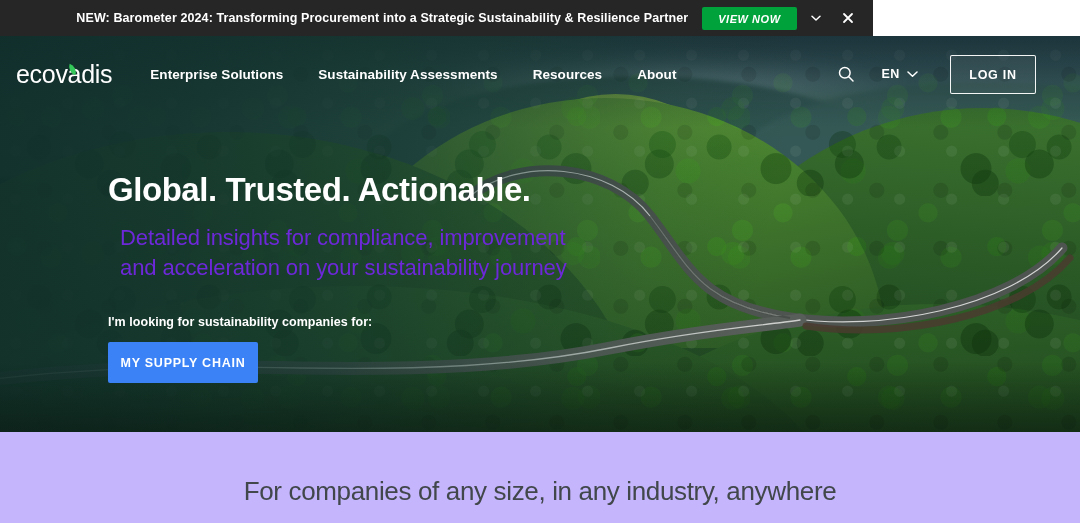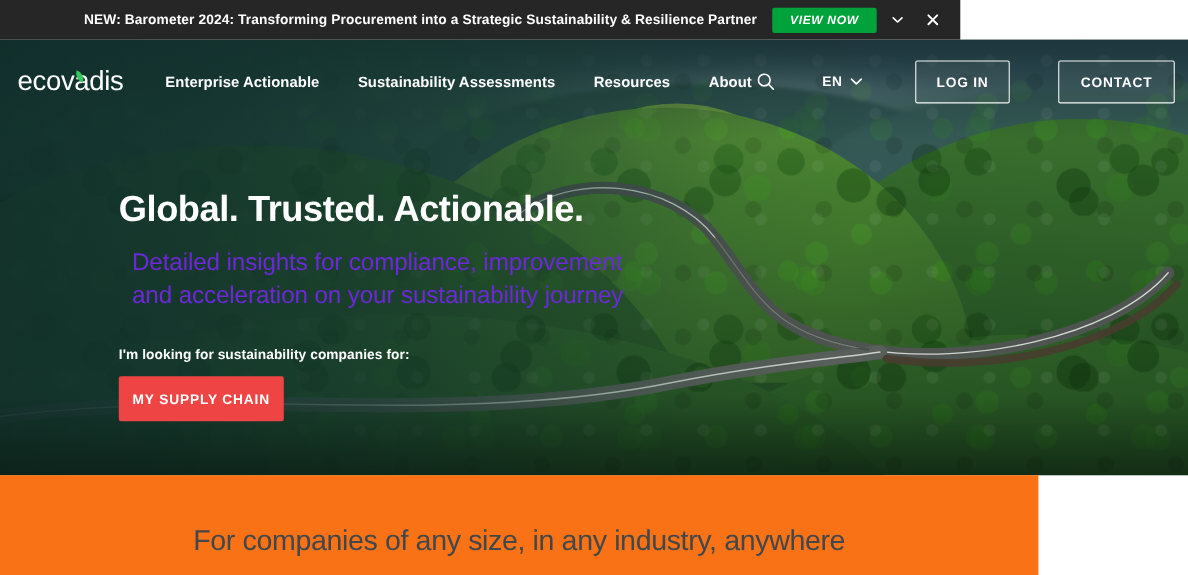--- a/index.html
+++ b/index.html
@@ -181,21 +181,21 @@
     color: #ffffff;
     font-size: 13.5px;
     font-weight: 600;
     text-decoration: none;
     letter-spacing: 0.05px;
     white-space: nowrap;
     cursor: pointer;
   }
   .header-right {
     margin-left: auto;
-    display: flex; align-items: center; gap: 16px;
+    display: flex; align-items: center; gap: 0;
   }
   #search-btn {
     width: 26px; height: 26px;
     display: flex; align-items: center; justify-content: center;
     cursor: pointer;
     margin-right: 22px;
   }
   #lang-switcher {
     display: flex; align-items: center; gap: 7px;
     color: #ffffff; font-size: 12.5px; font-weight: 700;
@@ -255,28 +255,28 @@
     font-size: 12.5px;
     font-weight: 700;
     letter-spacing: 0.75px;
     padding: 14px 0 13px 0;
     border: none;
     border-radius: 2px;
     cursor: pointer;
     text-align: center;
     font-family: "Liberation Sans", sans-serif;
   }
-  #supply-chain-button { width: 150px; background: #ef4444; color: #ffffff; }
+  #supply-chain-button { width: 150px; background: #3b82f6; color: #ffffff; }
   #my-business-button { width: 123px; background: #ffffff; color: #00a23b; }
 
   
   #features-section {
     position: absolute; left: 0; top: 432px;
-    width: 944px; height: 91px;
-    background: #f97316;
+    width: 1080px; height: 91px;
+    background: #c4b5fd;
   }
   #features-heading {
     position: absolute;
     left: 0; right: 0; top: 44px;
     text-align: center;
     color: #41474a;
     font-size: 26px;
     font-weight: 400;
     letter-spacing: -0.35px;
   }
@@ -341,21 +341,21 @@
     <div class="hero-overlay-bottom"></div>
   </div>
 
   <header id="site-header">
     <div id="logo">
       <span>ecovadis</span>
       <span class="leaf"></span>
     </div>
 
     <nav id="main-nav">
-      <a>Enterprise Actionable</a>
+      <a>Enterprise Solutions</a>
       <a>Sustainability Assessments</a>
       <a>Resources</a>
       <a>About</a>
     </nav>
 
     <div class="header-right">
       <div id="search-btn">
         <svg width="18" height="18" viewBox="0 0 18 18" aria-hidden="true">
           <circle cx="7.8" cy="7.8" r="5.3" fill="none" stroke="#ffffff" stroke-width="1.5"></circle>
           <path d="M11.8 11.8 L16 16" stroke="#ffffff" stroke-width="1.5" stroke-linecap="round"></path>
@@ -365,21 +365,20 @@
       <div id="lang-switcher">
         <span>EN</span>
         <span>
           <svg width="11" height="8" viewBox="0 0 11 8" aria-hidden="true">
             <path d="M1 2 L5.5 6.2 L10 2" fill="none" stroke="#ffffff" stroke-width="1.5" stroke-linecap="round" stroke-linejoin="round"></path>
           </svg>
         </span>
       </div>
 
       <button class="hdr-btn" id="login-button">LOG IN</button>
-      <button class="hdr-btn" id="contact-button">CONTACT</button>
     </div>
   </header>
 
   <div id="hero-content">
     <h1 id="hero-title">Global. Trusted. Actionable.</h1>
     <p id="hero-subtitle">Detailed insights for compliance, improvement and acceleration on your sustainability journey</p>
     <div id="cta-label">I'm looking for sustainability companies for:</div>
     <div id="cta-buttons">
       <button class="cta-btn" id="supply-chain-button">MY SUPPLY CHAIN</button>
     </div>

